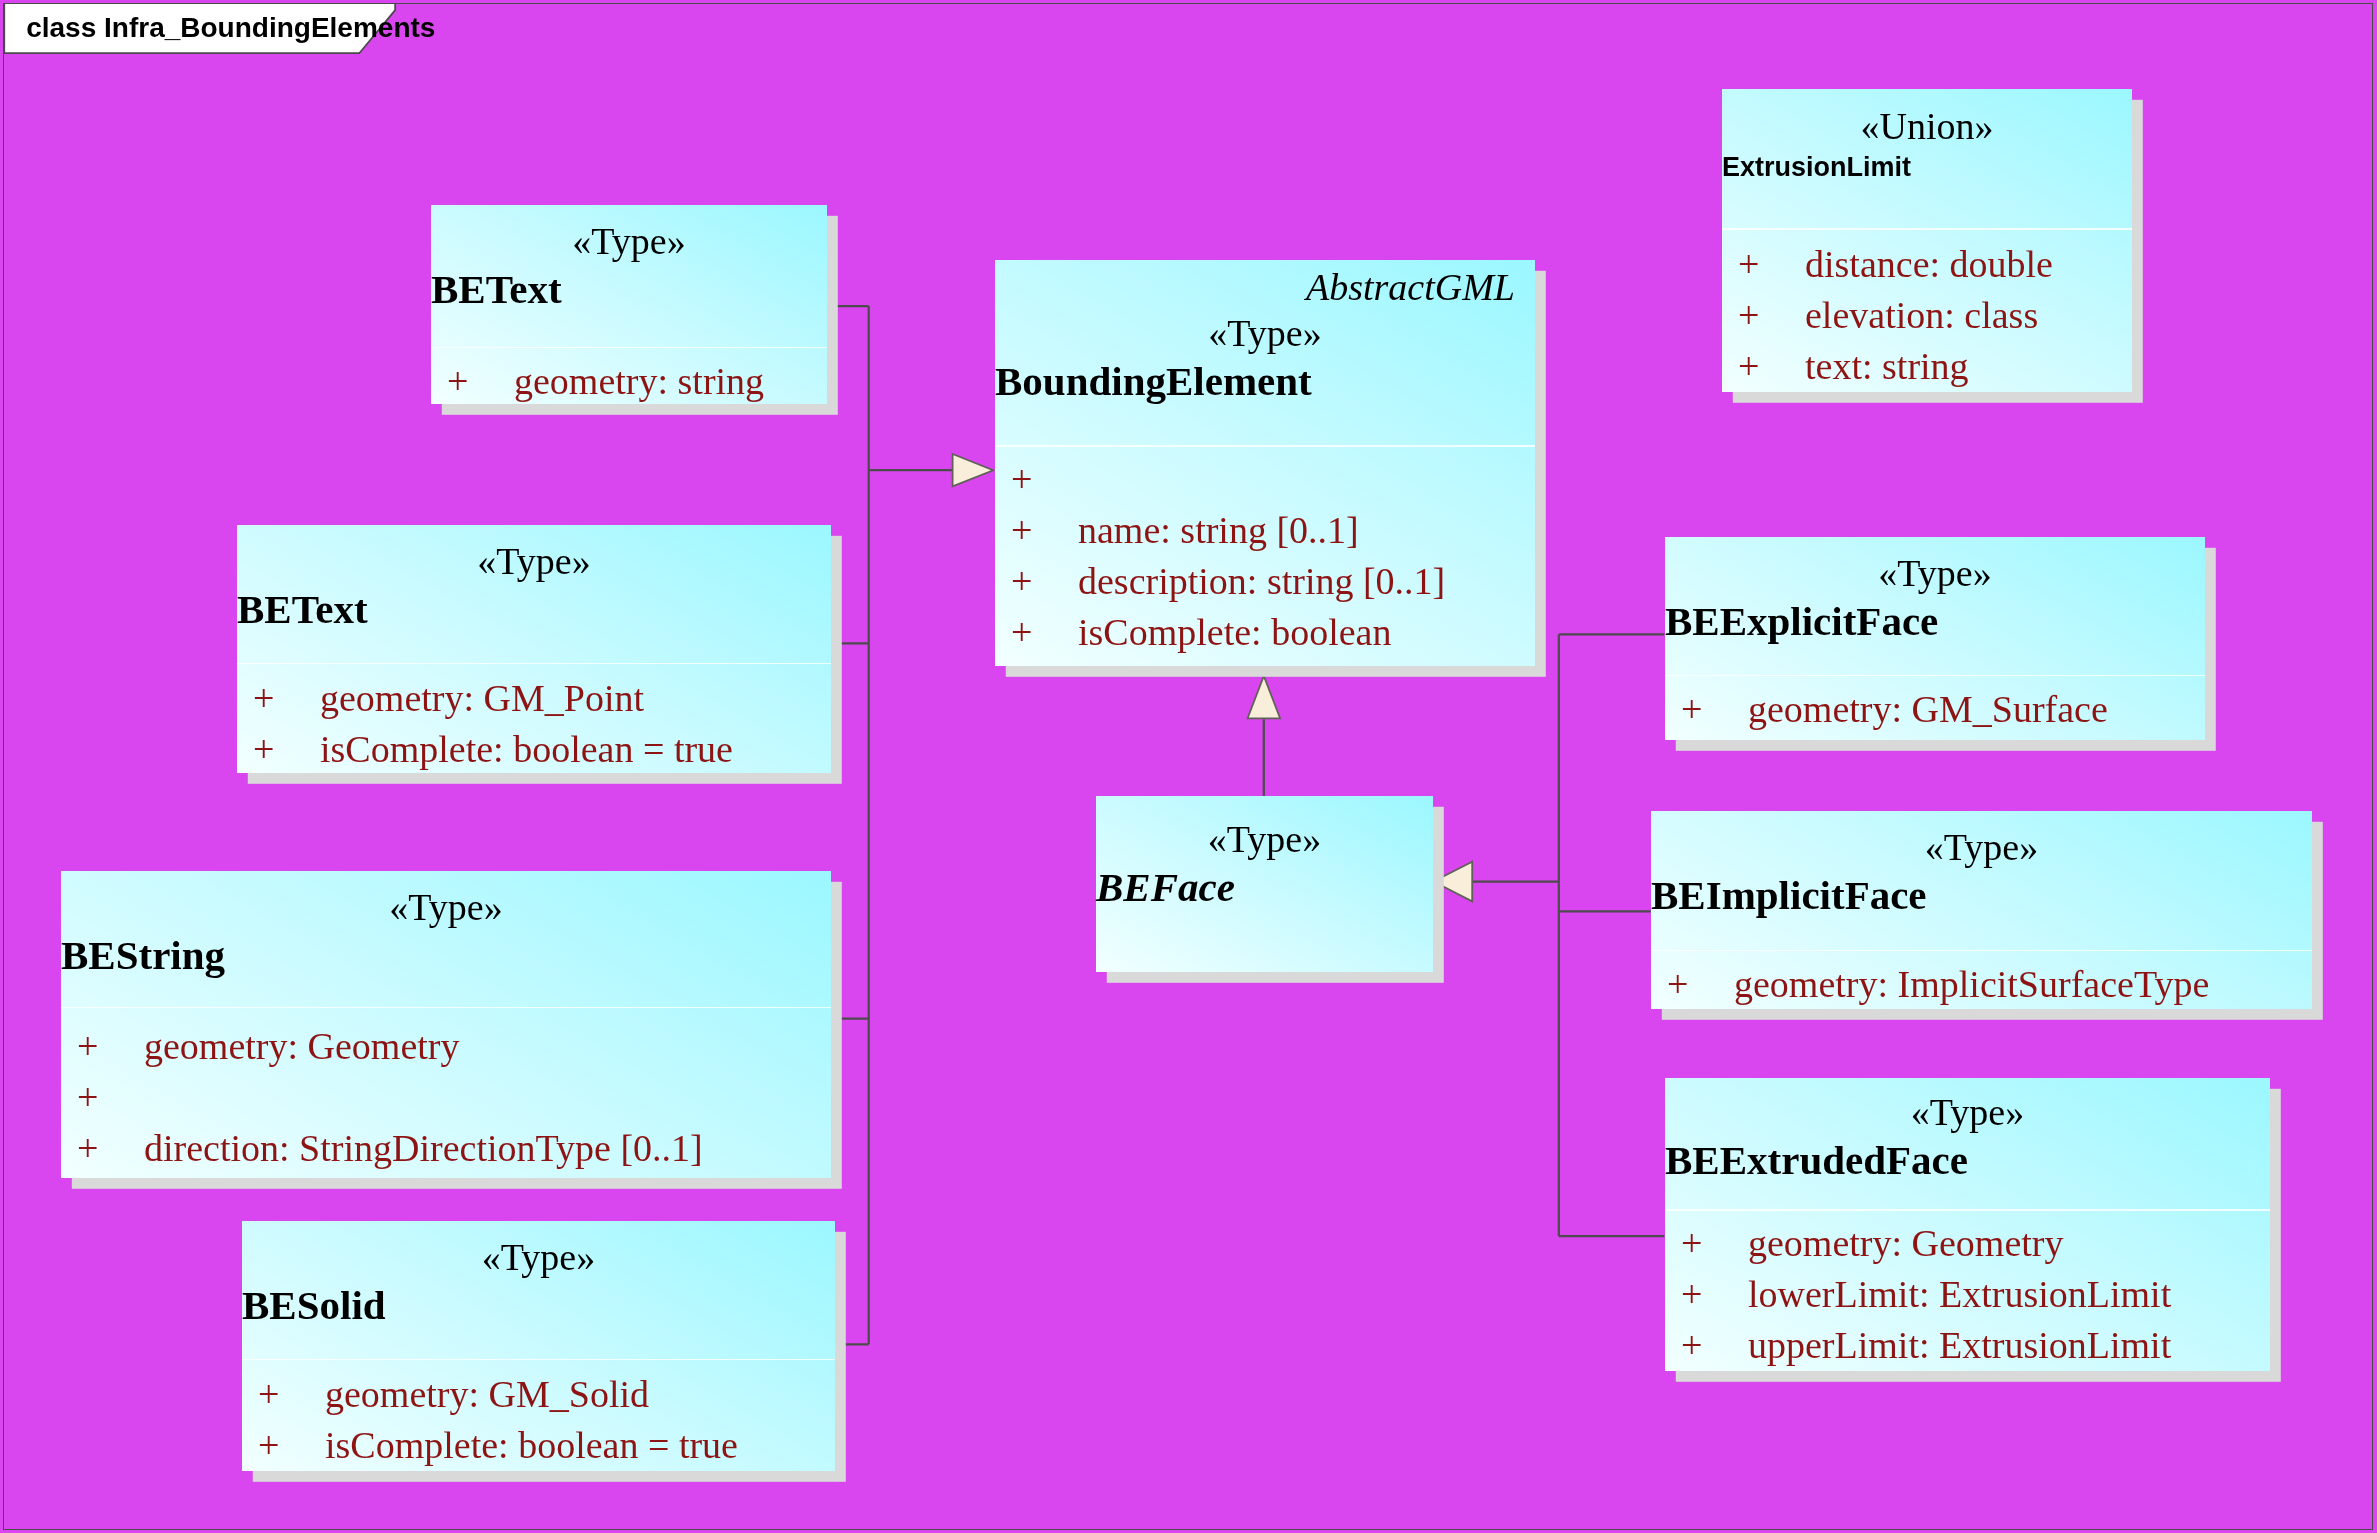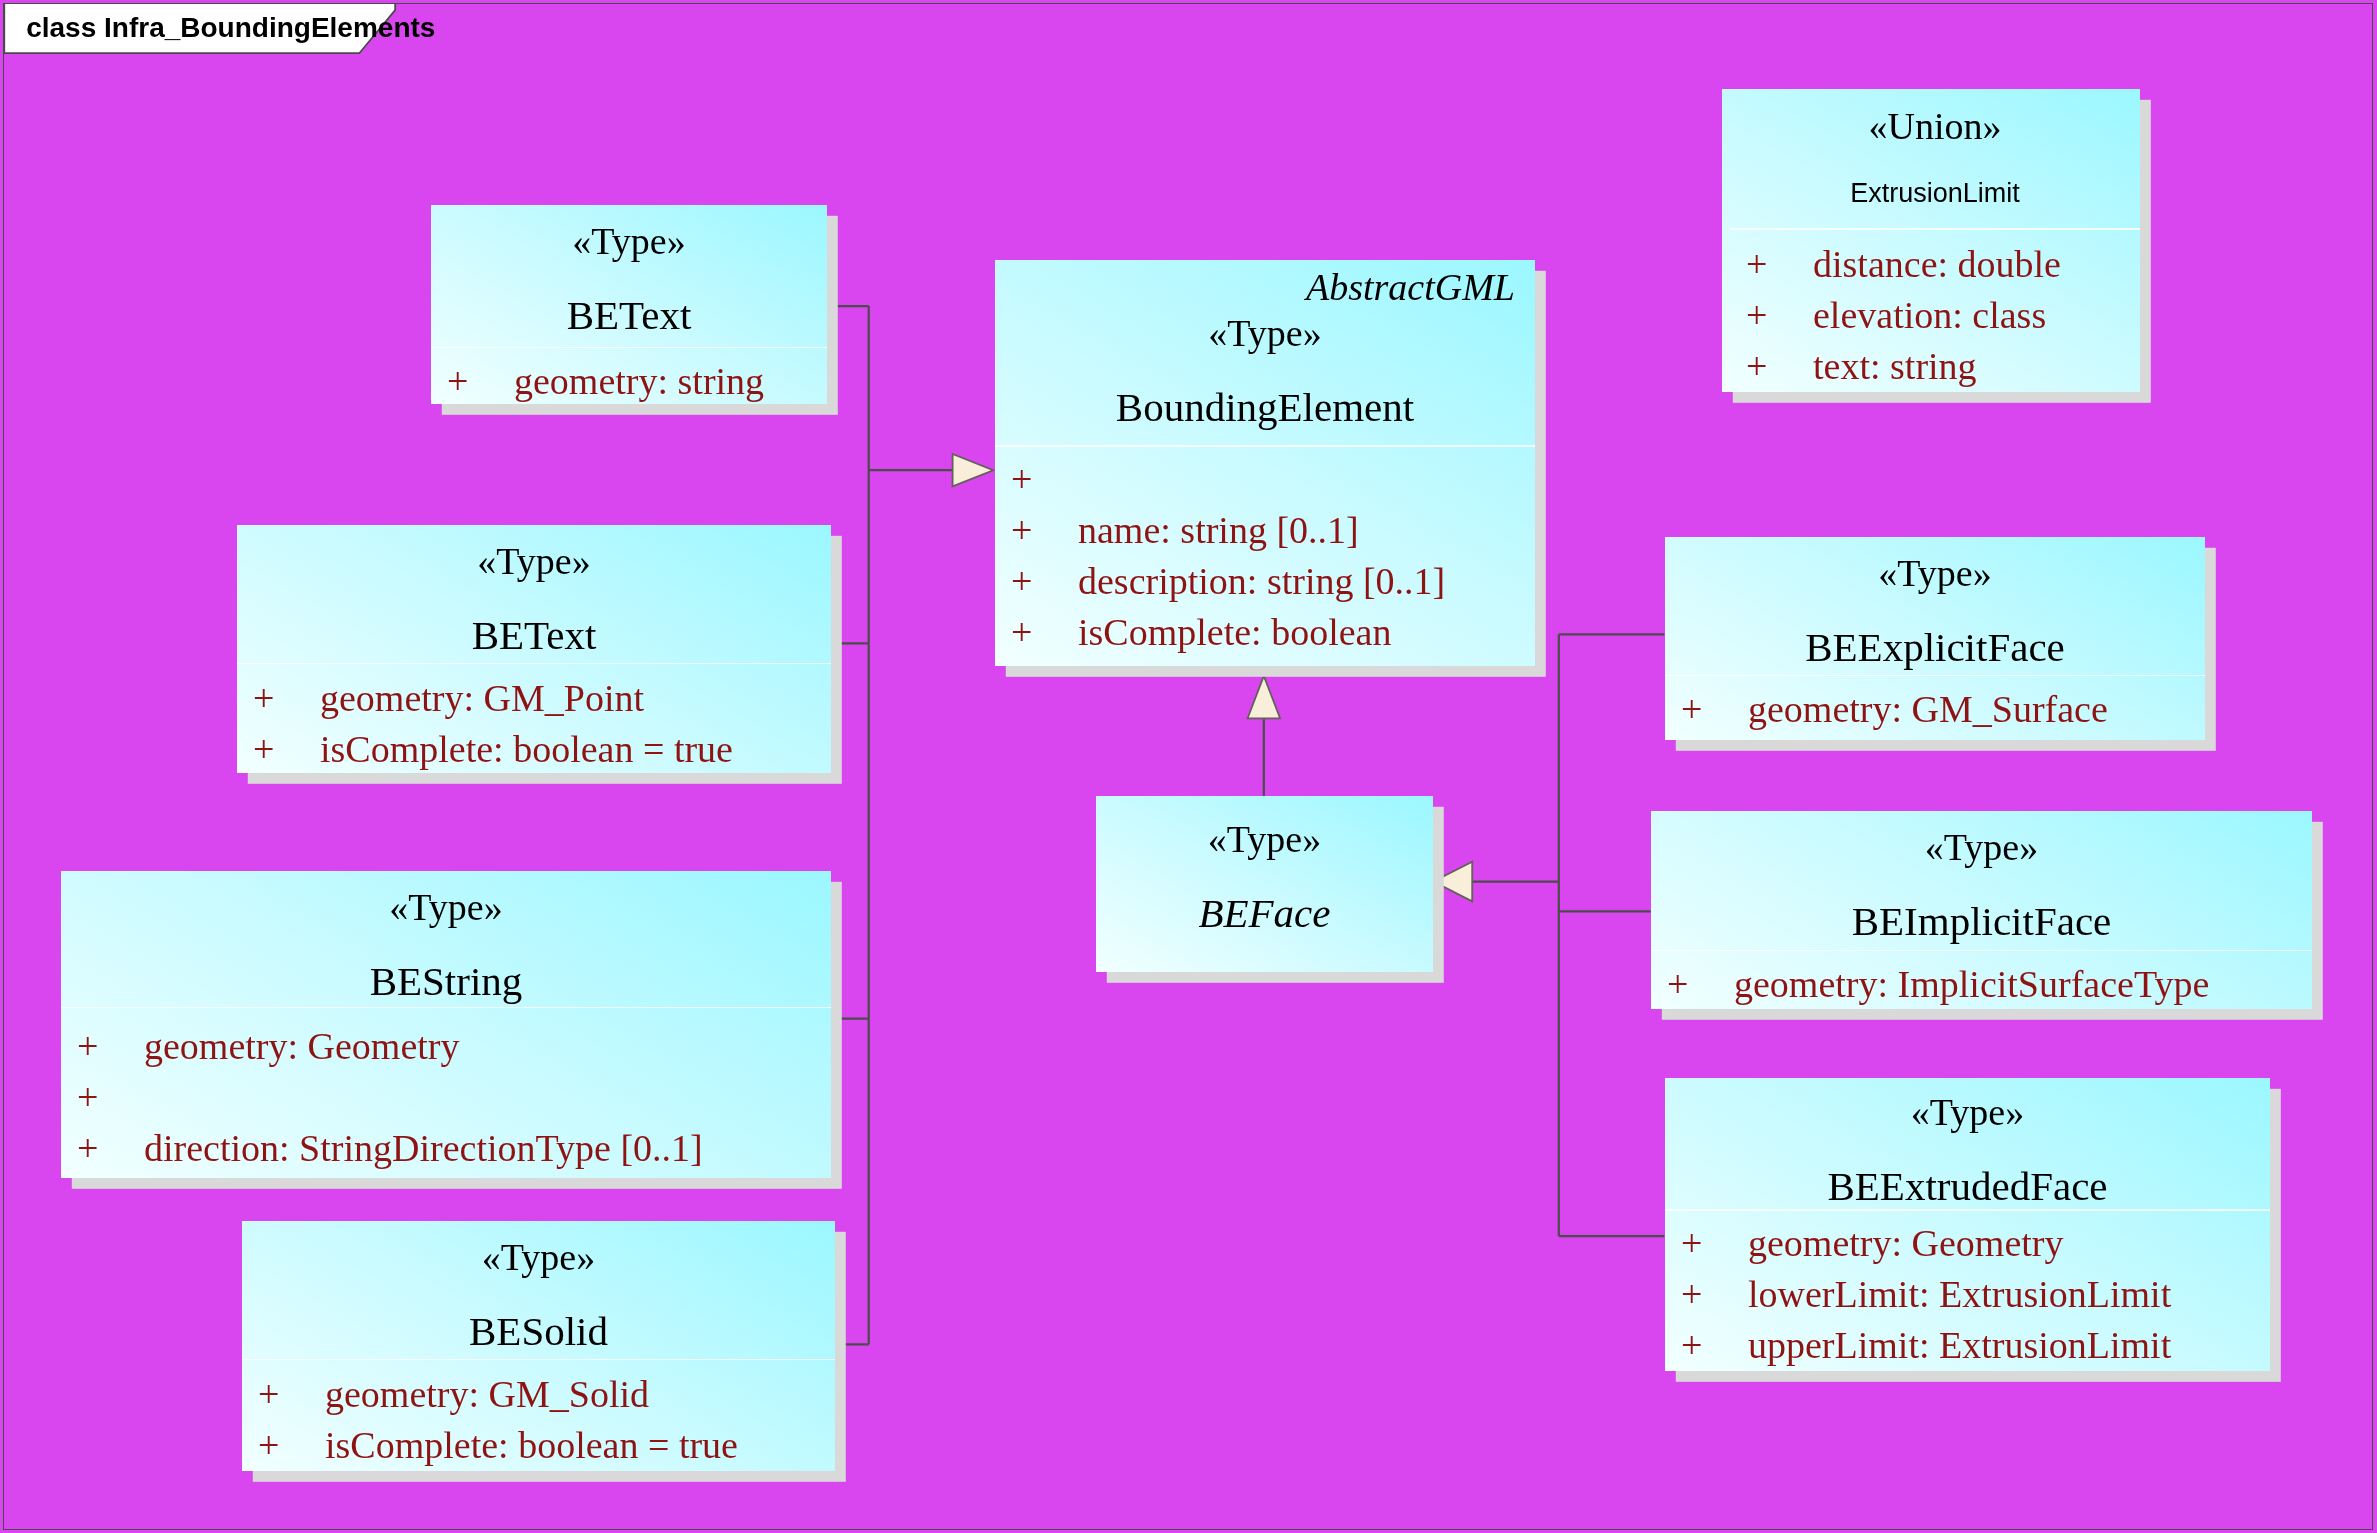--- a/index.html
+++ b/index.html
@@ -37,21 +37,21 @@
   }
   .hdr{flex:0 0 auto;display:flex;flex-direction:column;justify-content:flex-start;}
   .annotation{
     text-align:right;padding:5.4px 20px 0 0;
     font-style:italic;font-size:38px;line-height:45px;color:#000;
   }
   .stereo{
     text-align:center;font-size:38px;line-height:47px;color:#000;white-space:nowrap;
   }
   .cname{
-    text-align:center;font-size:41px;line-height:49px;font-weight:normal;color:#000;white-space:nowrap;margin-top:26px;
+    text-align:left;font-size:41px;line-height:49px;font-weight:bold;color:#000;white-space:nowrap;
   }
   .cname.italic{font-style:italic;}
   .cname.sans-small{
     font-family:"Liberation Sans",sans-serif;font-size:27px;line-height:34px;
   }
   .sep{flex:0 0 1.8px;height:1.8px;background:rgba(255,255,255,0.8);}
   .attrs{flex:1 1 auto;display:flex;flex-direction:column;}
   .attr{
     display:flex;align-items:baseline;
     font-size:38px;line-height:51px;color:#8e1414;white-space:nowrap;
@@ -68,21 +68,21 @@
   #box-bepoint{left:237px;top:525px;width:594px;height:248px;}
   #box-bepoint .hdr{height:125px;padding-top:12.6px;}
   #box-bestring{left:61px;top:871px;width:770px;height:307px;}
   #box-bestring .hdr{height:123px;padding-top:12.6px;}
   #box-besolid{left:242px;top:1221px;width:593px;height:250px;}
   #box-besolid .hdr{height:125px;padding-top:12.6px;}
   #box-boundingelement{left:995px;top:260px;width:540px;height:406px;}
   #box-boundingelement .hdr{height:185px;}
   #box-beface{left:1096px;top:796px;width:337px;height:176px;}
   #box-beface .hdr{height:174px;padding-top:20px;}
-  #box-extrusionlimit{left:1722px;top:89px;width:410px;height:303px;padding-left:8px;}
+  #box-extrusionlimit{left:1722px;top:89px;width:410px;height:303px;}
   #box-extrusionlimit .hdr{height:125px;padding-top:14.4px;}
   #box-beexplicitface{left:1665px;top:537px;width:540px;height:203px;}
   #box-beexplicitface .hdr{height:125px;padding-top:12.6px;}
   #box-beimplicitface{left:1651px;top:811px;width:661px;height:198px;}
   #box-beimplicitface .hdr{height:126px;padding-top:12.6px;}
   #box-beextrudedface{left:1665px;top:1078px;width:605px;height:293px;}
   #box-beextrudedface .hdr{height:120px;padding-top:10.8px;}
 </style>
 </head>
 <body>

